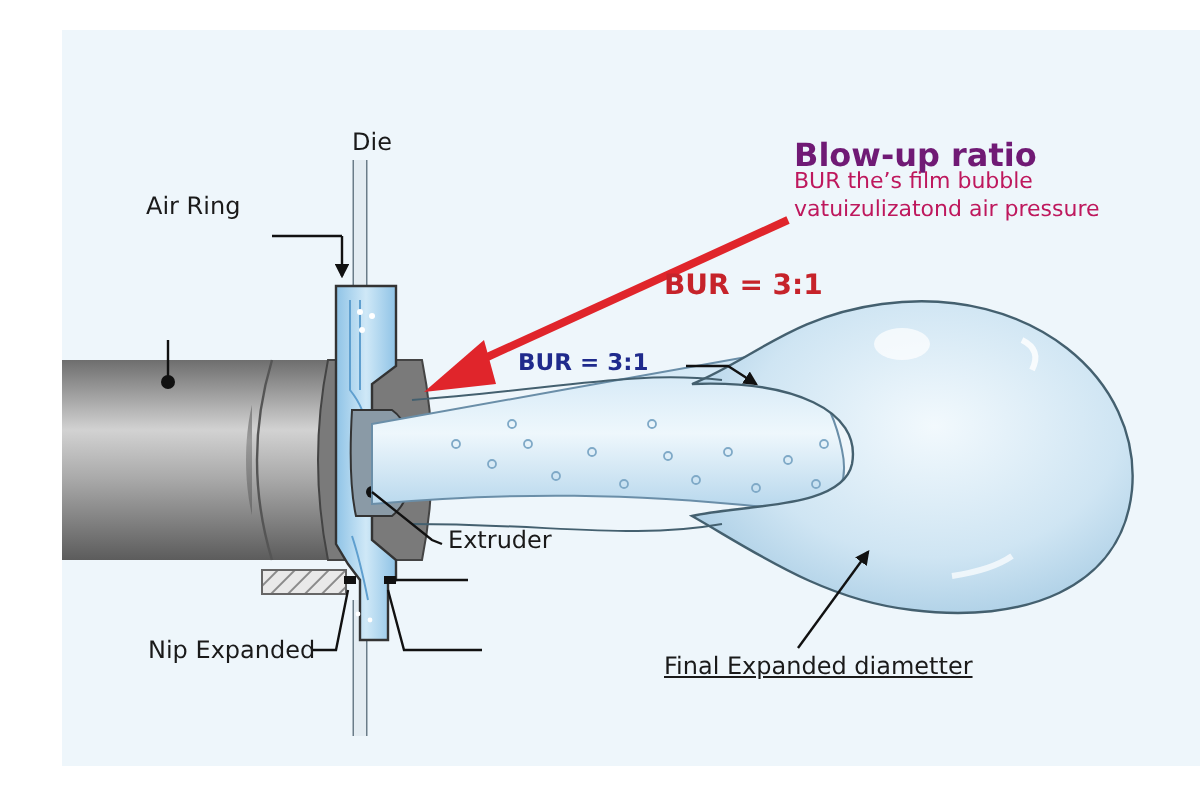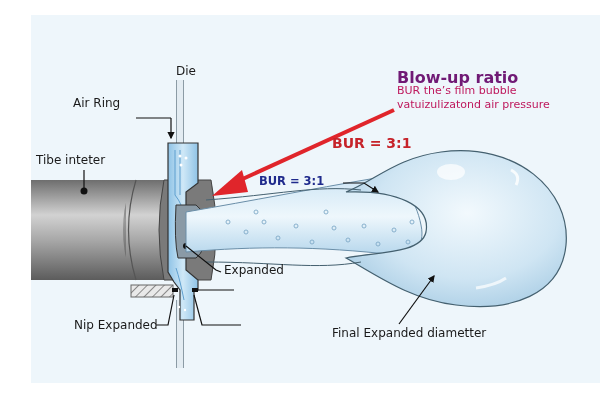--- a/index.html
+++ b/index.html
@@ -135,23 +135,22 @@
       <line x1="383" y1="324" x2="418" y2="276" marker-end="url(#arrowBlack)"></line>
     </g>
     <circle cx="68" cy="191" r="3.5" fill="#111"></circle>
     <rect x="156" y="288" width="6" height="4" fill="#111"></rect>
     <rect x="176" y="288" width="6" height="4" fill="#111"></rect>
   </svg>
 
   
   <span class="lbl" style="left:160px;top:64px;">Die</span>
   <span class="lbl" style="left:57px;top:96px;">Air Ring</span>
-  <span class="lbl" style="left:20px;top:153px;">Tibe inteter</span>
-  <span class="lbl" style="left:208px;top:263px;">Expanded</span>
+  <span class="lbl" style="left:208px;top:263px;">Extruder</span>
   <span class="lbl" style="left:58px;top:318px;">Nip Expanded</span>
-  <span class="lbl" style="left:316px;top:326px;">Final Expanded diametter</span>
+  <span class="lbl" style="left:316px;top:326px;text-decoration:underline;">Final Expanded diametter</span>
 
   <span class="title" style="left:381px;top:68px;">Blow-up ratio</span>
   <span class="desc" style="left:381px;top:84px;">BUR the’s film bubble vatuizulizatond air pressure</span>
 
   <span class="bur-red" style="left:316px;top:135px;">BUR = 3:1</span>
   <span class="bur-blue" style="left:243px;top:174px;">BUR = 3:1</span>
 </div>
 
 </body></html>

